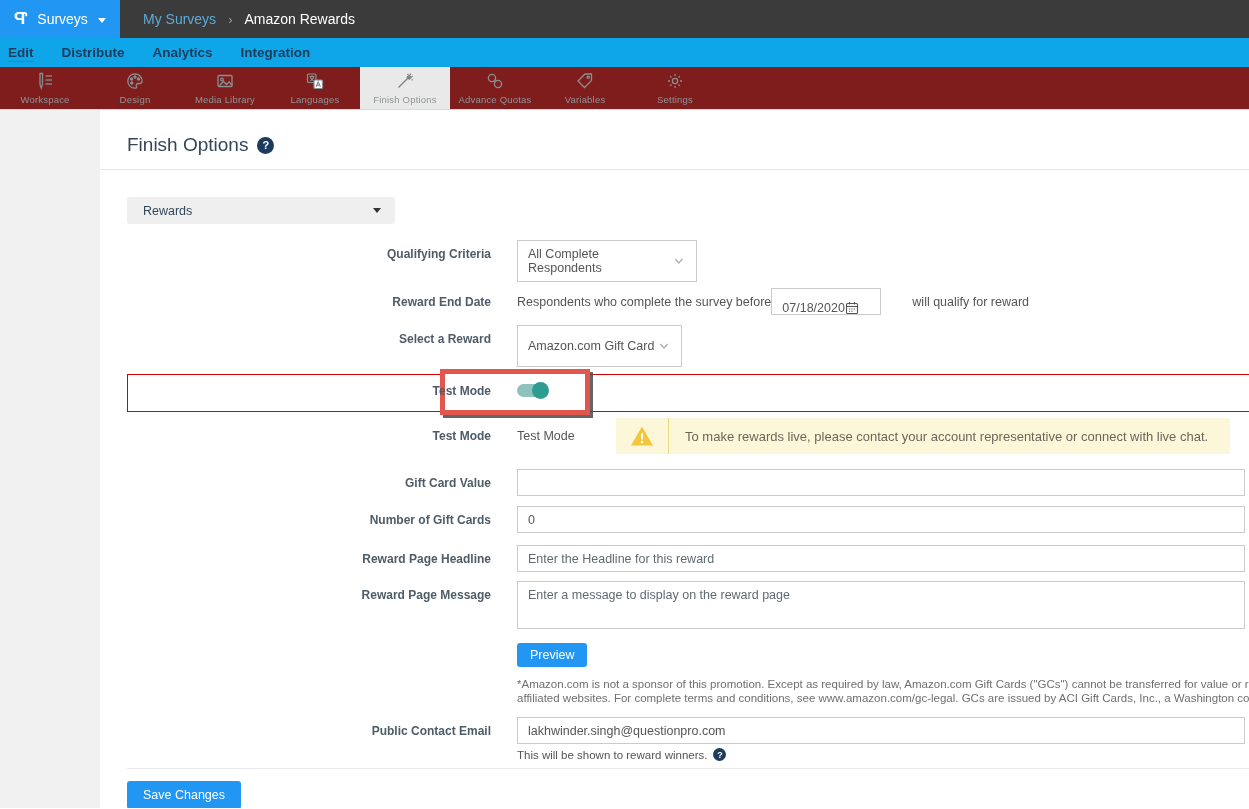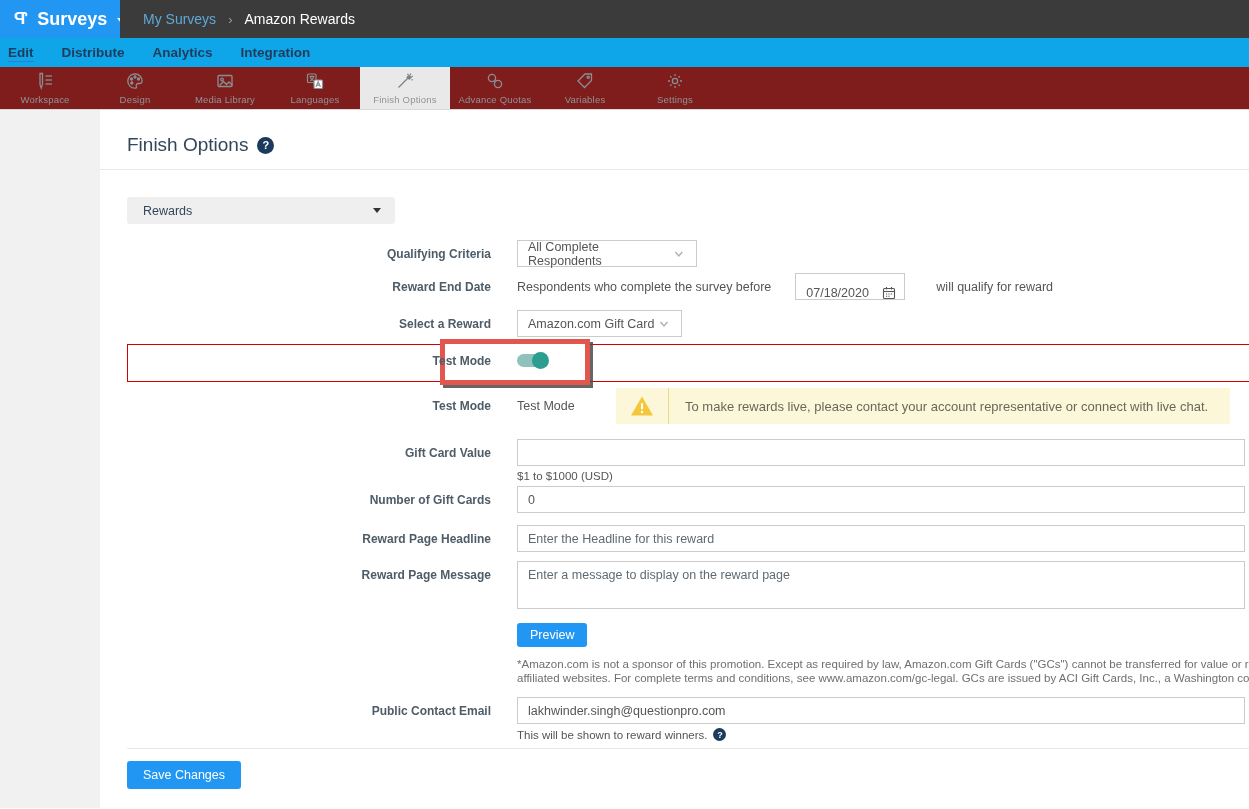--- a/index.html
+++ b/index.html
@@ -4,21 +4,21 @@
 <style>
   * { margin:0; padding:0; box-sizing:border-box; }
   html,body { width:1249px; height:809px; overflow:hidden; background:#fff;
     font-family:"Liberation Sans", sans-serif; }
   .app { position:relative; width:1249px; height:809px; }
 
   
   .topbar { display:flex; height:38px; }
   .logo-box { width:120px; background:#2196f3; display:flex; align-items:center; padding:0 14px; gap:10px; cursor:pointer; }
   .logo-glyph { color:#fff; font-size:17px; font-weight:bold; transform:scaleX(-1); display:inline-block; }
-  .logo-product { color:#fff; font-size:18px;font-weight:bold; }
+  .logo-product { color:#fff; font-size:14px; }
   .caret-down-white { width:0; height:0; border-left:4px solid transparent; border-right:4px solid transparent; border-top:5px solid #fff; margin-top:2px; }
   .crumb-bar { flex:1; background:#3b3b3b; display:flex; align-items:center; padding-left:23px; gap:12px; }
   .crumb-parent { color:#5fa9d8; font-size:14px; cursor:pointer; }
   .crumb-sep { color:#9a9a9a; font-size:13px; }
   .crumb-current { color:#ffffff; font-size:14px; }
 
   
   .tabs { height:29px; display:flex; align-items:center; padding-left:8px; gap:0; background:#0ea5e9; }
   .tab { font-size:13.5px; font-weight:600; color:#1f3c5a; padding:0 14px; cursor:pointer; }
   .tab:first-child { padding-left:0; }
@@ -43,33 +43,33 @@
 
   .section-select { margin:27px 0 0 27px; width:268px; height:27px; background:#efefef; border-radius:3px; display:flex; align-items:center; justify-content:space-between; padding:0 14px 0 16px; cursor:pointer; }
   .section-select-label { font-size:12.5px; color:#33475b; }
   .caret-down-dark { width:0; height:0; border-left:4px solid transparent; border-right:4px solid transparent; border-top:5px solid #333; }
 
   .form-area { margin-top:16px; }
   .frow { display:flex; align-items:flex-start;gap:12px; }
   .flabel { flex:0 0 405px; text-align:right; padding:7px 14px 0 0; font-size:12px; font-weight:bold; color:#4e5c68; }
   .fctrl { flex:1; margin-right:4px; }
 
-  .sel { background:#fff; border:1px solid #cbcbcb; height:27px; display:flex; align-items:center; justify-content:space-between; padding:0 10px; cursor:pointer; }
+  .sel { background:#fff; border:1px solid #cbcbcb; height:42px; display:flex; align-items:center; justify-content:space-between; padding:0 10px; cursor:pointer; }
   .sel-text { font-size:12.5px; color:#555; }
   .txt-input { width:100%; height:27px; border:1px solid #cbcbcb; padding:0 10px; font-family:"Liberation Sans",sans-serif; font-size:12.5px; color:#555; background:#fff; }
   .txt-input::placeholder, textarea::placeholder { color:#5f6b73; opacity:1; }
   textarea.msg { width:100%; height:48px; border:1px solid #cbcbcb; padding:6px 10px; font-family:"Liberation Sans",sans-serif; font-size:12.5px; color:#555; resize:none; }
   .helper { font-size:11.5px; color:#555; margin-top:4px; }
   .inline-txt { font-size:12.5px; color:#555; padding-top:7px; display:inline-block; }
 
   .mb6{margin-bottom:6px;} .mb10{margin-bottom:10px;} .mb2{margin-bottom:2px;}
-  .mb8{margin-bottom:4px;} .mb12{margin-bottom:12px;} .mb9{margin-bottom:9px;} .mb15{margin-bottom:15px;}
+  .mb8{margin-bottom:10px;} .mb12{margin-bottom:12px;} .mb9{margin-bottom:9px;} .mb15{margin-bottom:15px;}
 
   .date-row-ctrl { display:flex; align-items:flex-start; }
-  .date-box { width:110px; height:27px; border:1px solid #cbcbcb; display:flex; align-items:center; justify-content:space-between; padding:12px 8px 0 10px; margin-left:24px; cursor:text; }
+  .date-box { width:110px; height:27px; border:1px solid #cbcbcb; display:flex; align-items:center; padding:12px 8px 0 10px; cursor:text; }
   .date-val { font-size:12.5px; color:#555; }
   .qualify-suffix { margin-left:31px; }
 
   
   .toggle-band { position:relative; height:46px; margin-bottom:3px; }
   .red-band { position:absolute; left:27px; right:-2px; top:5px; bottom:3px; border:1px solid #d40000; z-index:0; pointer-events:none; }
   .red-box { position:absolute; left:340px; top:0; width:150px; height:46px; background:#fff; border:5px solid #e2574d; box-shadow:3px 3px 0 0 rgba(74,74,74,0.85); z-index:1; pointer-events:none; }
   .toggle-band .frow { position:relative; z-index:2; padding-top:14px; }
   .toggle-band .flabel { padding-top:1px; }
   .toggle { position:relative; width:30px; height:13px; background:#8fc2bc; border-radius:7px; margin-top:1px; cursor:pointer; }
@@ -304,21 +304,20 @@
             <span class="warn-divider"></span>
             <span class="warn-text">To make rewards live, please contact your account representative or connect with live chat.</span>
           </div>
         </div>
 
         
         <div class="frow mb8">
           <label class="flabel">Gift Card Value</label>
           <div class="fctrl">
             <input class="txt-input" type="text" style="">
-            <div class="helper">$1 to $1000 (USD)</div>
           </div>
         </div>
 
         
         <div class="frow mb12">
           <label class="flabel">Number of Gift Cards</label>
           <div class="fctrl">
             <input class="txt-input" type="text" value="0" style="">
           </div>
         </div>

